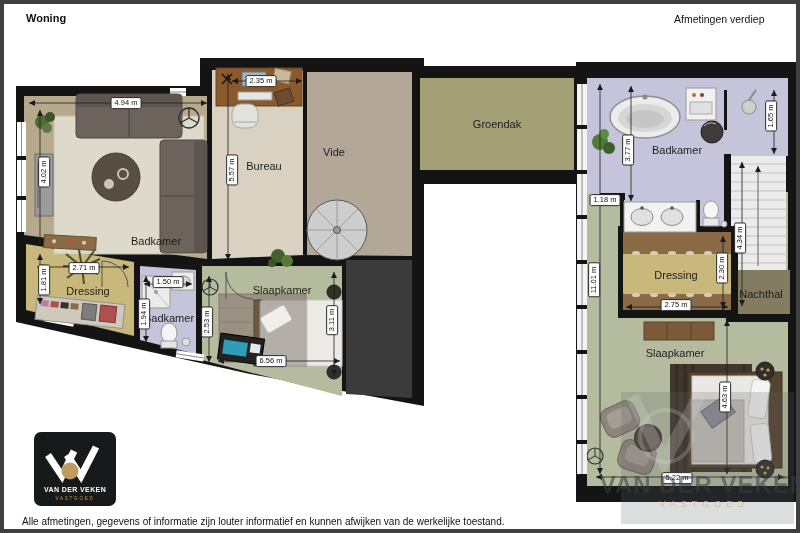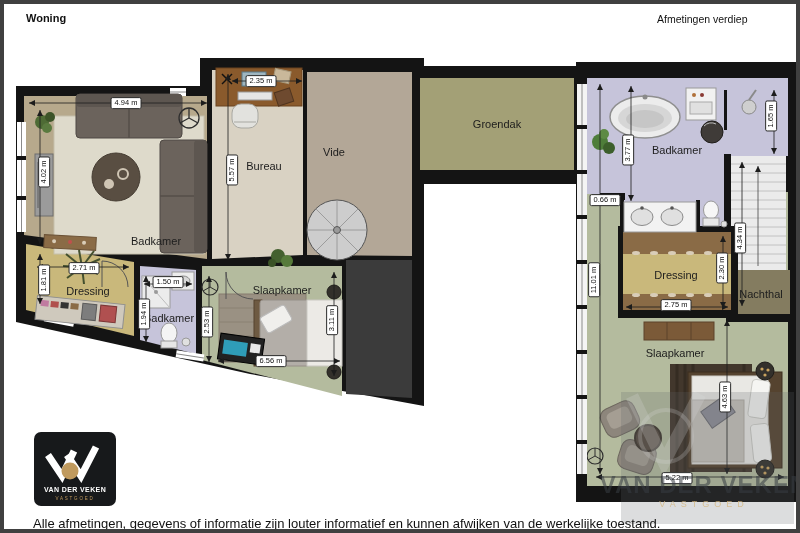--- a/index.html
+++ b/index.html
@@ -2,34 +2,34 @@
 <html><head>
 <meta charset="utf-8">
 <style>
   html,body{margin:0;padding:0;background:#fff;}
   .page{position:relative;width:800px;height:533px;border:4px solid #404040;box-sizing:border-box;
         background:#fff;font-family:"Liberation Sans",sans-serif;overflow:hidden;}
   svg.plan{position:absolute;left:0;top:0;}
   .dl{stroke:#1c1c1c;stroke-width:.8;}
   .h1{position:absolute;left:22px;top:8px;font-size:11px;font-weight:bold;color:#111;}
   .h2{position:absolute;left:72px;top:9px;font-size:10.5px;color:#111;}
-  .h3{position:absolute;left:653px;top:9px;font-size:10.5px;color:#111;}
+  .h3{position:absolute;left:670px;top:9px;font-size:10.5px;color:#111;}
   .lbl{position:absolute;transform:translate(-50%,-50%);font-size:11px;color:#1d1d1d;white-space:nowrap;}
   .dim{position:absolute;transform:translate(-50%,-50%);background:#fff;border:1px solid #2a2a2a;
        border-radius:2px;font-size:7.5px;line-height:1.3;padding:0 3px;color:#111;white-space:nowrap;z-index:5;}
   .dim.v{transform:translate(-50%,-50%) rotate(-90deg);}
   .wm1{position:absolute;left:700px;top:481px;transform:translate(-50%,-50%);font-weight:bold;
        font-size:24px;letter-spacing:1px;color:rgba(55,60,65,.55);white-space:nowrap;z-index:6;}
   .wm2{position:absolute;left:700px;top:500px;transform:translate(-50%,-50%);font-size:9px;
        letter-spacing:5px;color:rgba(212,182,128,.8);white-space:nowrap;z-index:6;}
   .lg1{position:absolute;left:71px;top:485px;transform:translate(-50%,-50%);font-size:7px;
        font-weight:bold;color:#fff;letter-spacing:.4px;white-space:nowrap;}
   .lg2{position:absolute;left:71px;top:494px;transform:translate(-50%,-50%);font-size:4.5px;
        color:#c09a5e;letter-spacing:1.8px;white-space:nowrap;}
-  .ft{position:absolute;left:18px;top:512px;font-size:13px;color:#111;margin-left:11px;}
+  .ft{position:absolute;left:18px;top:512px;font-size:10px;color:#111;}
 </style>
 </head>
 <body>
 
 <div class="page">
 
   <div class="h1">Woning</div>
   <div class="h3">Afmetingen verdiep</div>
 
   <svg class="plan" width="800" height="533" viewBox="0 0 800 533">
@@ -442,21 +442,21 @@
   <div class="dim" style="left:80px;top:264px">2.71 m</div>
   <div class="dim v" style="left:40px;top:276px">1.81 m</div>
   <div class="dim" style="left:164px;top:278px">1.50 m</div>
   <div class="dim v" style="left:140px;top:310px">1.94 m</div>
   <div class="dim v" style="left:203px;top:318px">2.53 m</div>
   <div class="dim" style="left:267px;top:357px">6.56 m</div>
   <div class="dim v" style="left:328px;top:316px">3.11 m</div>
 
   <div class="dim v" style="left:624px;top:146px">3.77 m</div>
   <div class="dim v" style="left:767px;top:112px">1.65 m</div>
-  <div class="dim" style="left:601px;top:196px">0.66 m</div>
+  <div class="dim" style="left:601px;top:196px">1.18 m</div>
   <div class="dim v" style="left:590px;top:276px">11.01 m</div>
   <div class="dim v" style="left:736px;top:234px">4.34 m</div>
   <div class="dim v" style="left:718px;top:264px">2.30 m</div>
   <div class="dim" style="left:672px;top:301px">2.75 m</div>
   <div class="dim v" style="left:721px;top:393px">4.63 m</div>
   <div class="dim" style="left:673px;top:474px">5.22 m</div>
 
   <div class="wm1">VAN DER VEKEN</div>
   <div class="wm2">VASTGOED</div>
 

